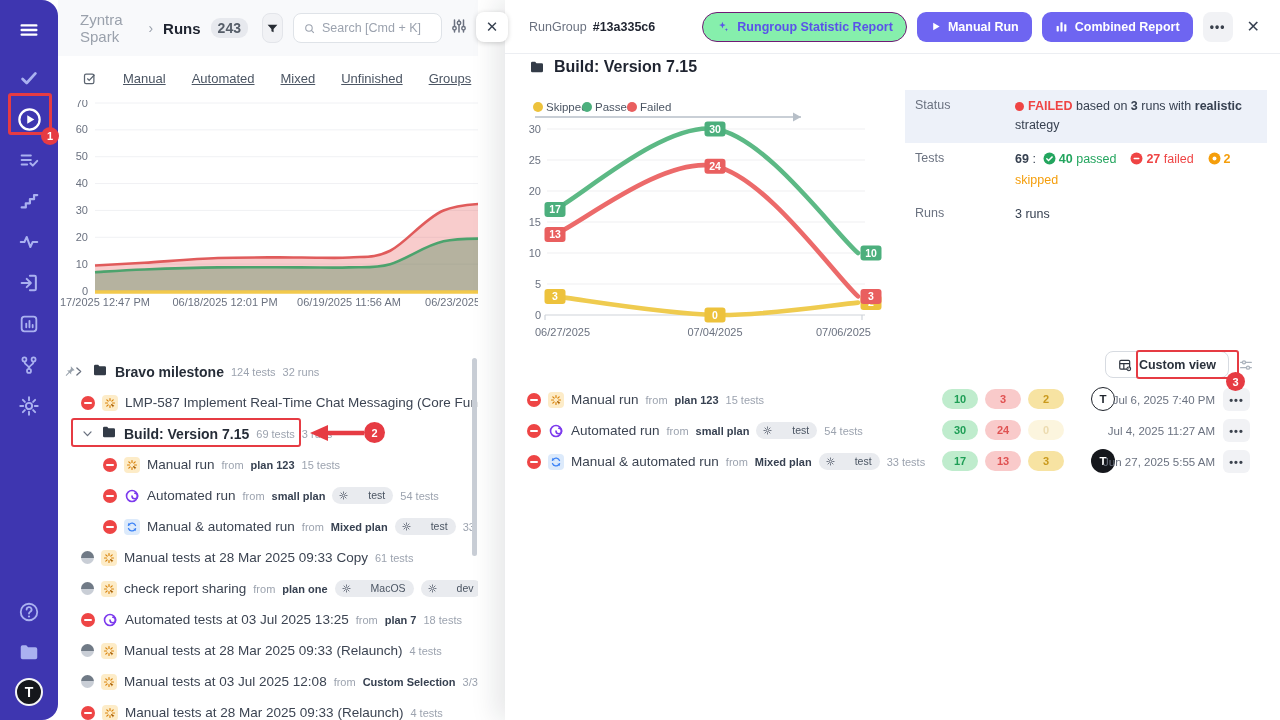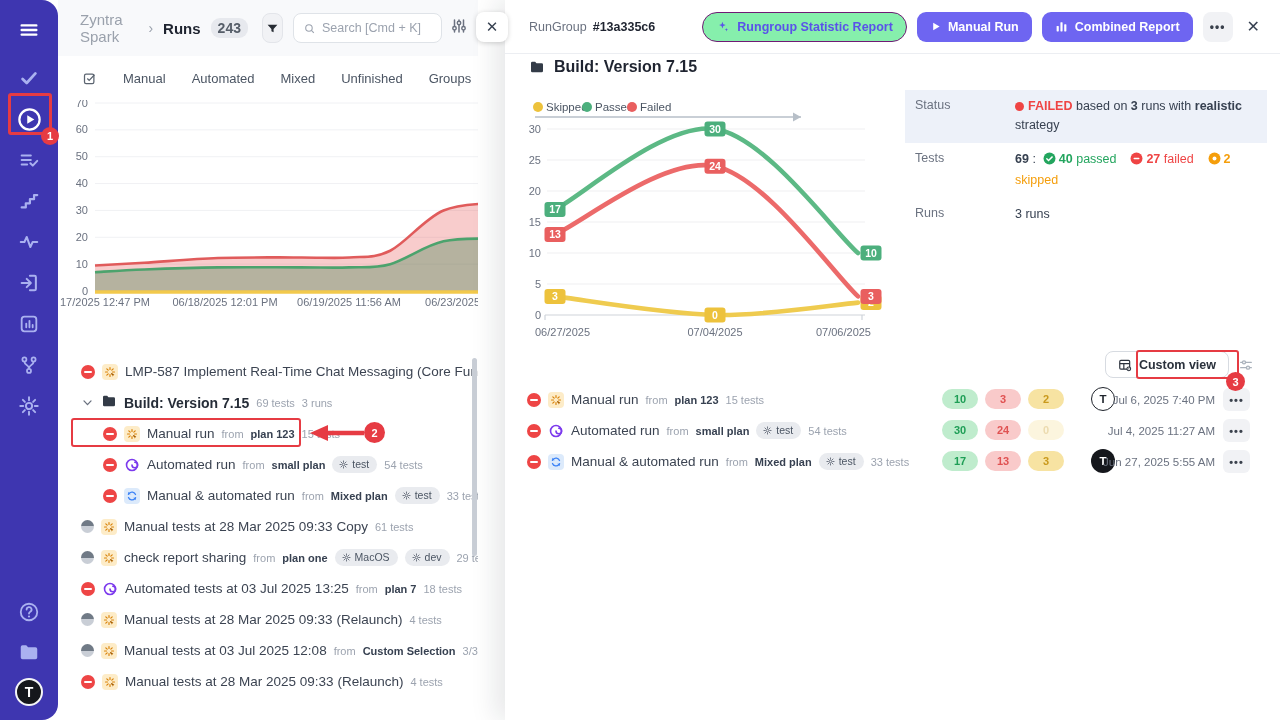--- a/index.html
+++ b/index.html
@@ -34,39 +34,39 @@
     display:flex; align-items:center; justify-content:center; color:#262b33; cursor:pointer; margin-left:4px; }
   .search-box { width:156px; height:30px; border:1px solid #dfe3e8; border-radius:8px; background:#fff;
     display:flex; align-items:center; gap:6px; padding:0 9px; color:#9ca3af; }
   .search-box input { border:none; outline:none; width:110px; font-size:12.5px; color:#be185d; background:transparent;
     font-family:"Liberation Sans",sans-serif; }
   .search-box input::placeholder { color:#9ca3af; }
   .hdr-sliders { color:#6b7280; margin-left:-2px; }
   .tabs-row { position:absolute; left:0; top:60px; width:100%; height:36px; display:flex; align-items:center;
     gap:26px; padding-left:24px; }
   .tab-bulk { color:#5b6470; cursor:pointer; display:flex; }
-  .tab { font-size:13px; color:#4b5563; cursor:pointer; white-space:nowrap; }
+  .tab { font-size:13px; color:#4b5563; cursor:pointer; white-space:nowrap;text-decoration:underline; }
   .tag-chip { background:#dcefd0; color:#55604f; font-size:12.5px; border-radius:10px; padding:5px 12px;
     white-space:nowrap; cursor:pointer; }
 
   .lp-chart { position:absolute; left:0; top:100px; width:447px; height:214px; }
 
   .run-list { position:absolute; left:0; top:356px; width:447px; }
   .lrow { position:relative; height:31px; display:flex; align-items:center; gap:7px; white-space:nowrap;
     cursor:pointer; }
   .pin { position:absolute; left:5px; top:8px; color:#9aa3ad; }
   .chev { color:#6b7280; display:flex; }
   .chev.open svg { transform:rotate(90deg); }
   .ftitle { font-size:14px; font-weight:bold; color:#262d38; }
   .rtitle { font-size:13.5px; color:#3c4452; }
   .meta { font-size:11px; color:#9ca3af; }
   .fromw { font-size:11px; color:#9ca3af; }
   .fromp { font-size:11px; font-weight:bold; color:#374151; }
   .tagpill { background:#e9ebef; border-radius:10px; font-size:10.5px; color:#4b5563;
-    padding:2px 8px 3px 7px; display:inline-flex; align-items:center; gap:4px; }
+    padding:2px 8px 3px 7px; display:inline-flex; align-items:center; gap:20px; }
   .st-failed { width:14px; height:14px; border-radius:50%; background:#ee4545; position:relative; flex:0 0 auto; }
   .st-failed::after { content:""; position:absolute; left:3px; top:6px; width:8px; height:2.4px;
     border-radius:1px; background:#fff; }
   .st-prog { width:13px; height:13px; border-radius:50%; flex:0 0 auto;
     background:linear-gradient(180deg,#707a86 50%,#c9ced6 50%); }
   .kbox { width:16px; height:16px; border-radius:4px; display:flex; align-items:center; justify-content:center; flex:0 0 auto; }
   .kbox.manual { background:#fdecc8; color:#d9830b; }
   .kbox.mixed { background:#dceafb; color:#3b82f6; }
   .kauto { color:#7c3aed; display:flex; flex:0 0 auto; }
 
@@ -299,20 +299,36 @@
           <path d="M37,172.2C45.199999999999996,171.75238095238095,65.69999999999999,170.32,86.19999999999999,169.5142857142857C106.69999999999999,168.70857142857142,134.03333333333333,167.72380952380954,160,167.3657142857143C185.96666666666667,167.00761904761904,220.13333333333333,167.3657142857143,242,167.3657142857143C263.8666666666667,167.3657142857143,276.16666666666663,167.90285714285716,291.2,167.3657142857143C306.23333333333335,166.82857142857142,316.48333333333335,168.4847619047619,332.2,164.14285714285714C347.91666666666663,159.80095238095237,366.3666666666667,145.56666666666666,385.5,141.31428571428572C404.6333333333333,137.06190476190477,436.75,139.07619047619048,447,138.62857142857143" fill="none" stroke="#4ca36d" stroke-width="2.6"></path>
           <line x1="37" y1="192" x2="447" y2="192" stroke="#f2c94c" stroke-width="3.4"></line>
           <text x="2" y="206" text-anchor="start" font-size="11" fill="#6b7280">17/2025 12:47 PM</text>
           <text x="167" y="206" text-anchor="middle" font-size="11" fill="#6b7280">06/18/2025 12:01 PM</text>
           <text x="291" y="206" text-anchor="middle" font-size="11" fill="#6b7280">06/19/2025 11:56 AM</text>
           <text x="412" y="206" text-anchor="middle" font-size="11" fill="#6b7280">06/23/2025 5:52 P</text>
         </svg>
     </section>
 
     <div class="run-list" id="run-list">
+        <div class="lrow" style="padding-left: 14px;">
+          <span class="pin"><svg width="13" height="13" viewBox="0 0 24 24">
+              <path d="M14.5 2.5l7 7-3.8 1-2.7 2.7.2 4.3-3.2-3.2-5.8 5.8-1.3-1.3 5.8-5.8-3.2-3.2 4.3.2 2.7-2.7z" fill="currentColor"></path>
+            </svg></span>
+          <span class="chev">
+            <svg width="13" height="13" viewBox="0 0 24 24">
+              <path d="M9 5.5l7 6.5-7 6.5" stroke="currentColor" stroke-width="2.4" fill="none" stroke-linecap="round" stroke-linejoin="round"></path>
+            </svg>
+          </span>
+          <span><svg width="16" height="16" viewBox="0 0 24 24">
+              <path d="M3 6a2 2 0 0 1 2-2h4.2l2 2.2H19a2 2 0 0 1 2 2V18a2 2 0 0 1-2 2H5a2 2 0 0 1-2-2z" fill="#333b47"></path>
+            </svg></span>
+          <span class="ftitle">Bravo milestone</span>
+          <span class="meta">124 tests</span>
+          <span class="meta">32 runs</span>
+        </div>
         <div class="lrow" style="padding-left: 23px;">
           <span class="st-failed"></span>
           <span class="kbox manual">
             <svg width="12" height="12" viewBox="0 0 24 24">
               <path d="M12 3v4M12 17v4M3 12h4M17 12h4M5.6 5.6l2.8 2.8M15.6 15.6l2.8 2.8M18.4 5.6l-2.8 2.8M5.6 18.4l2.8-2.8" stroke="#d9830b" stroke-width="2.4" stroke-linecap="round" fill="none"></path>
               <path d="M13.5 13.5L21 17l-4 1 1 4z" fill="#a15c07"></path>
             </svg>
           </span>
           <span class="rtitle">LMP-587 Implement Real-Time Chat Messaging (Core Functionality)</span>
         </div>

